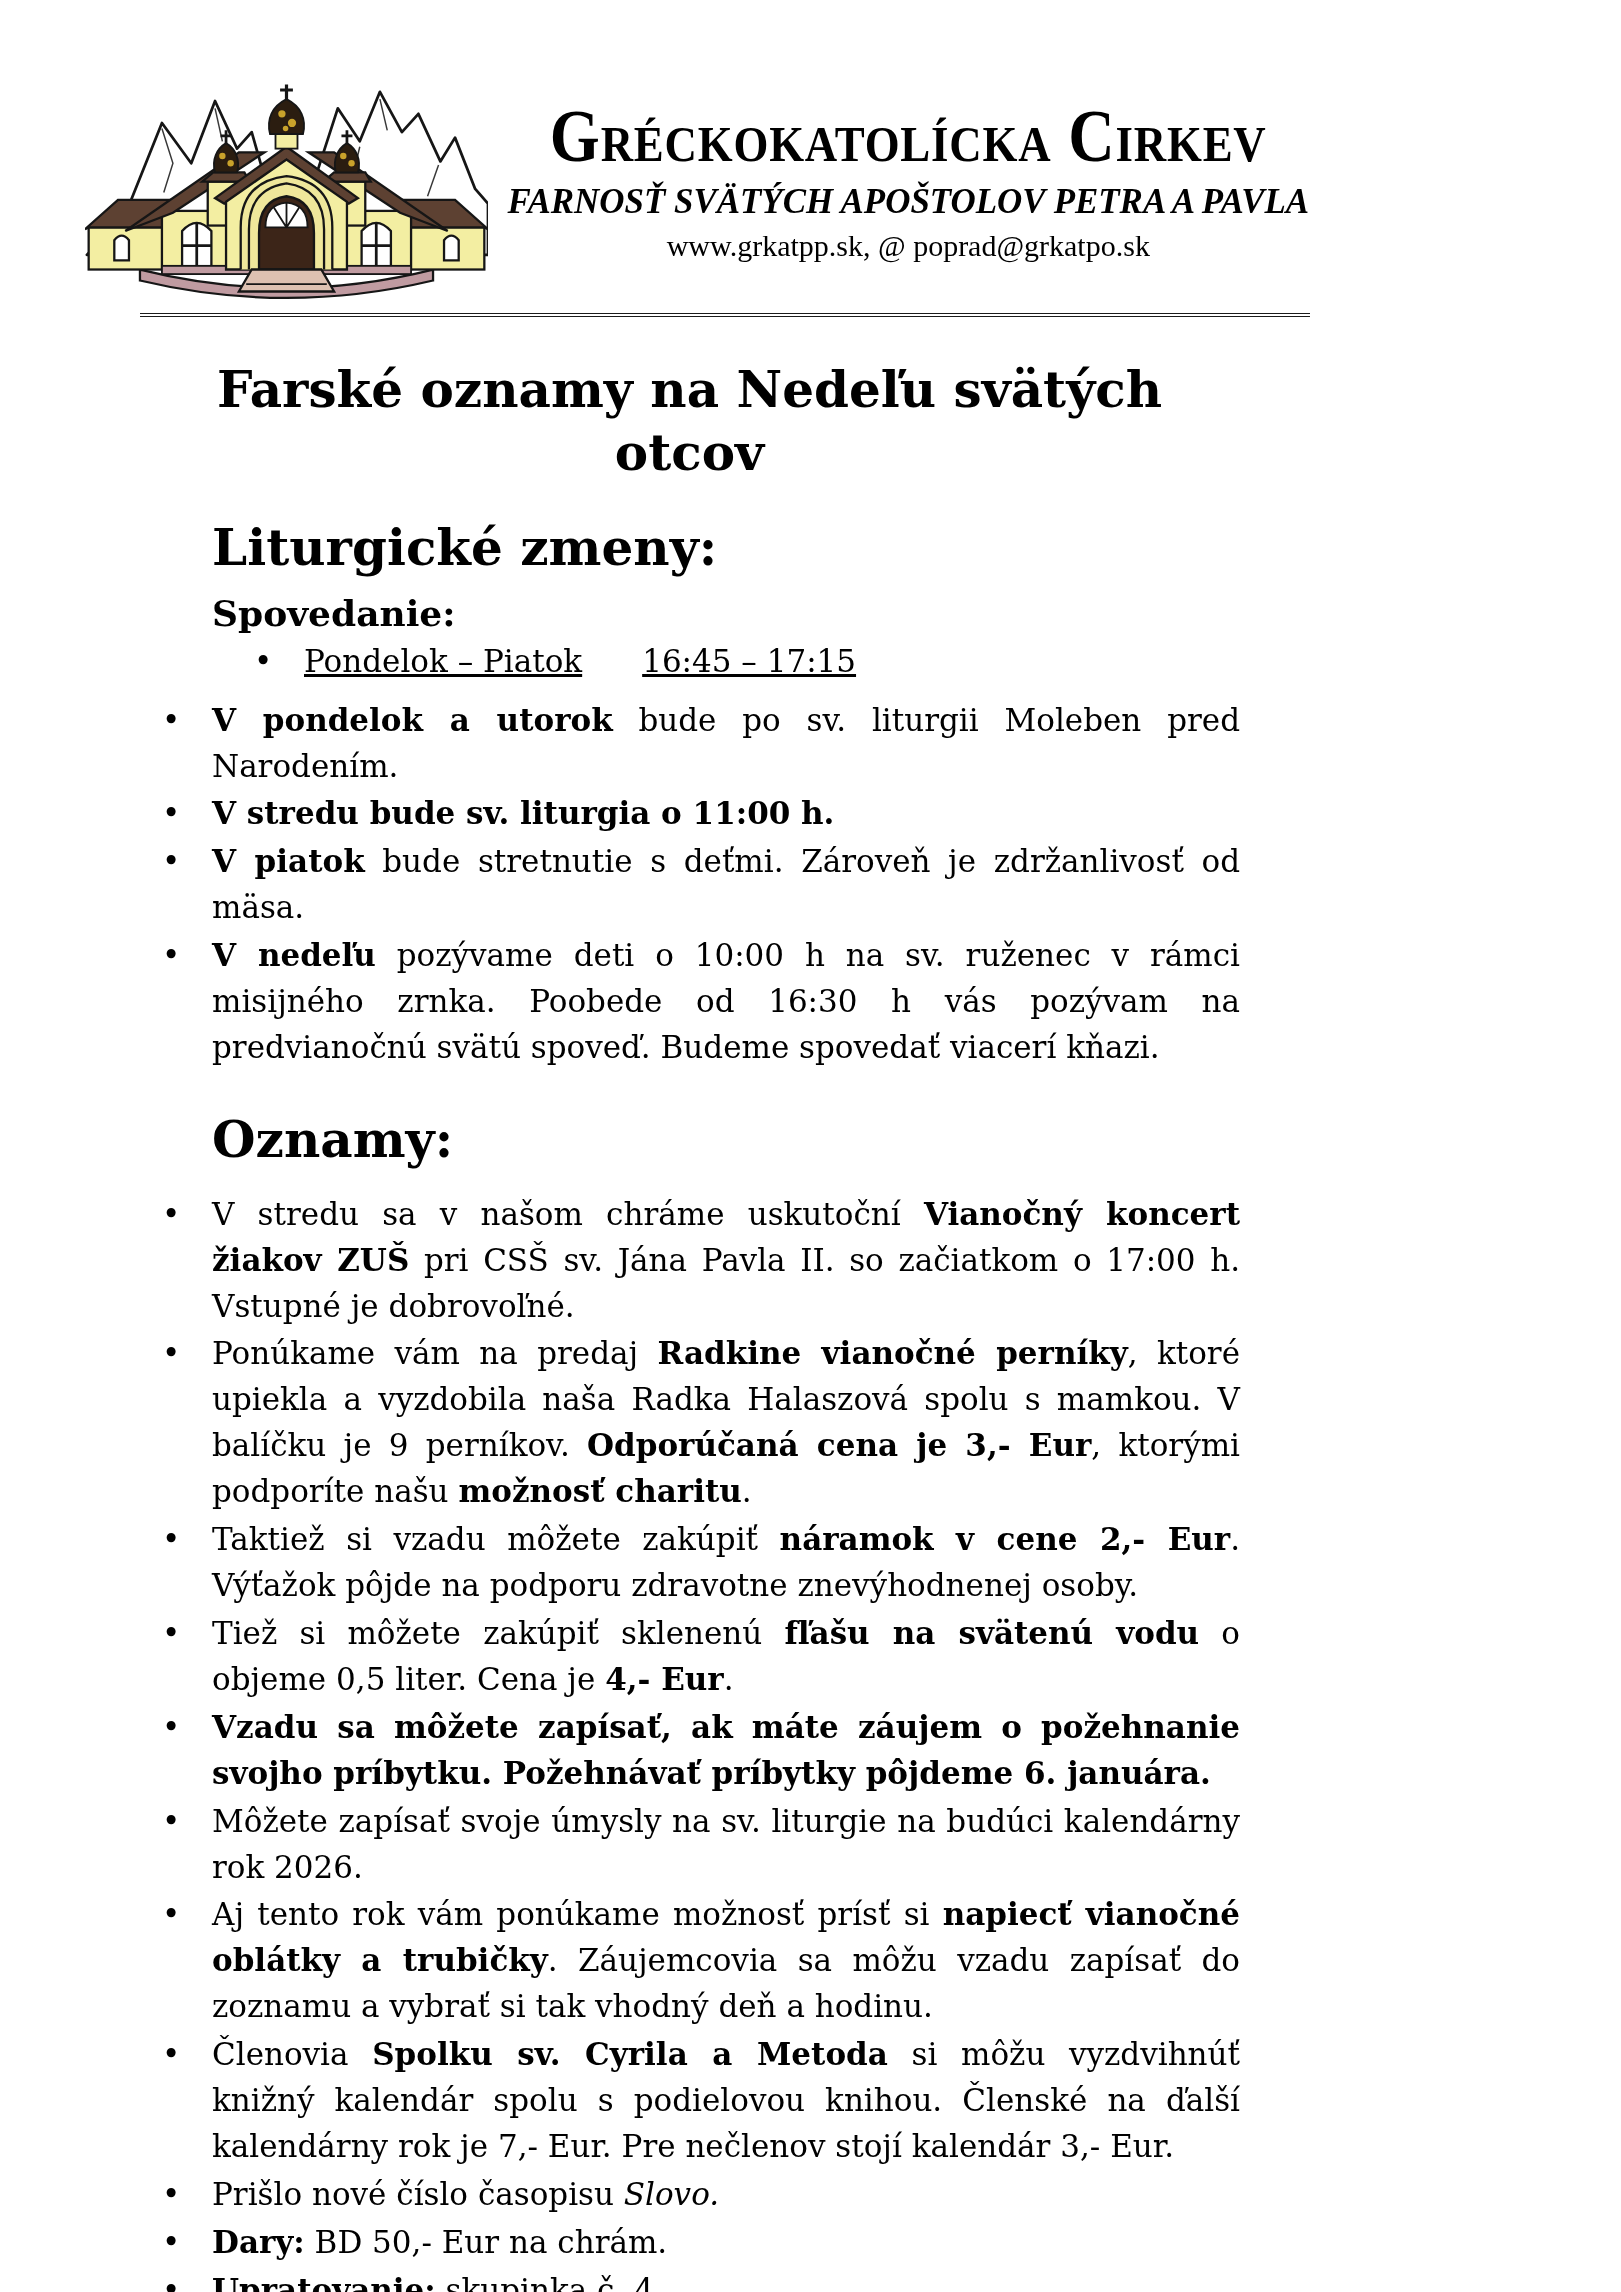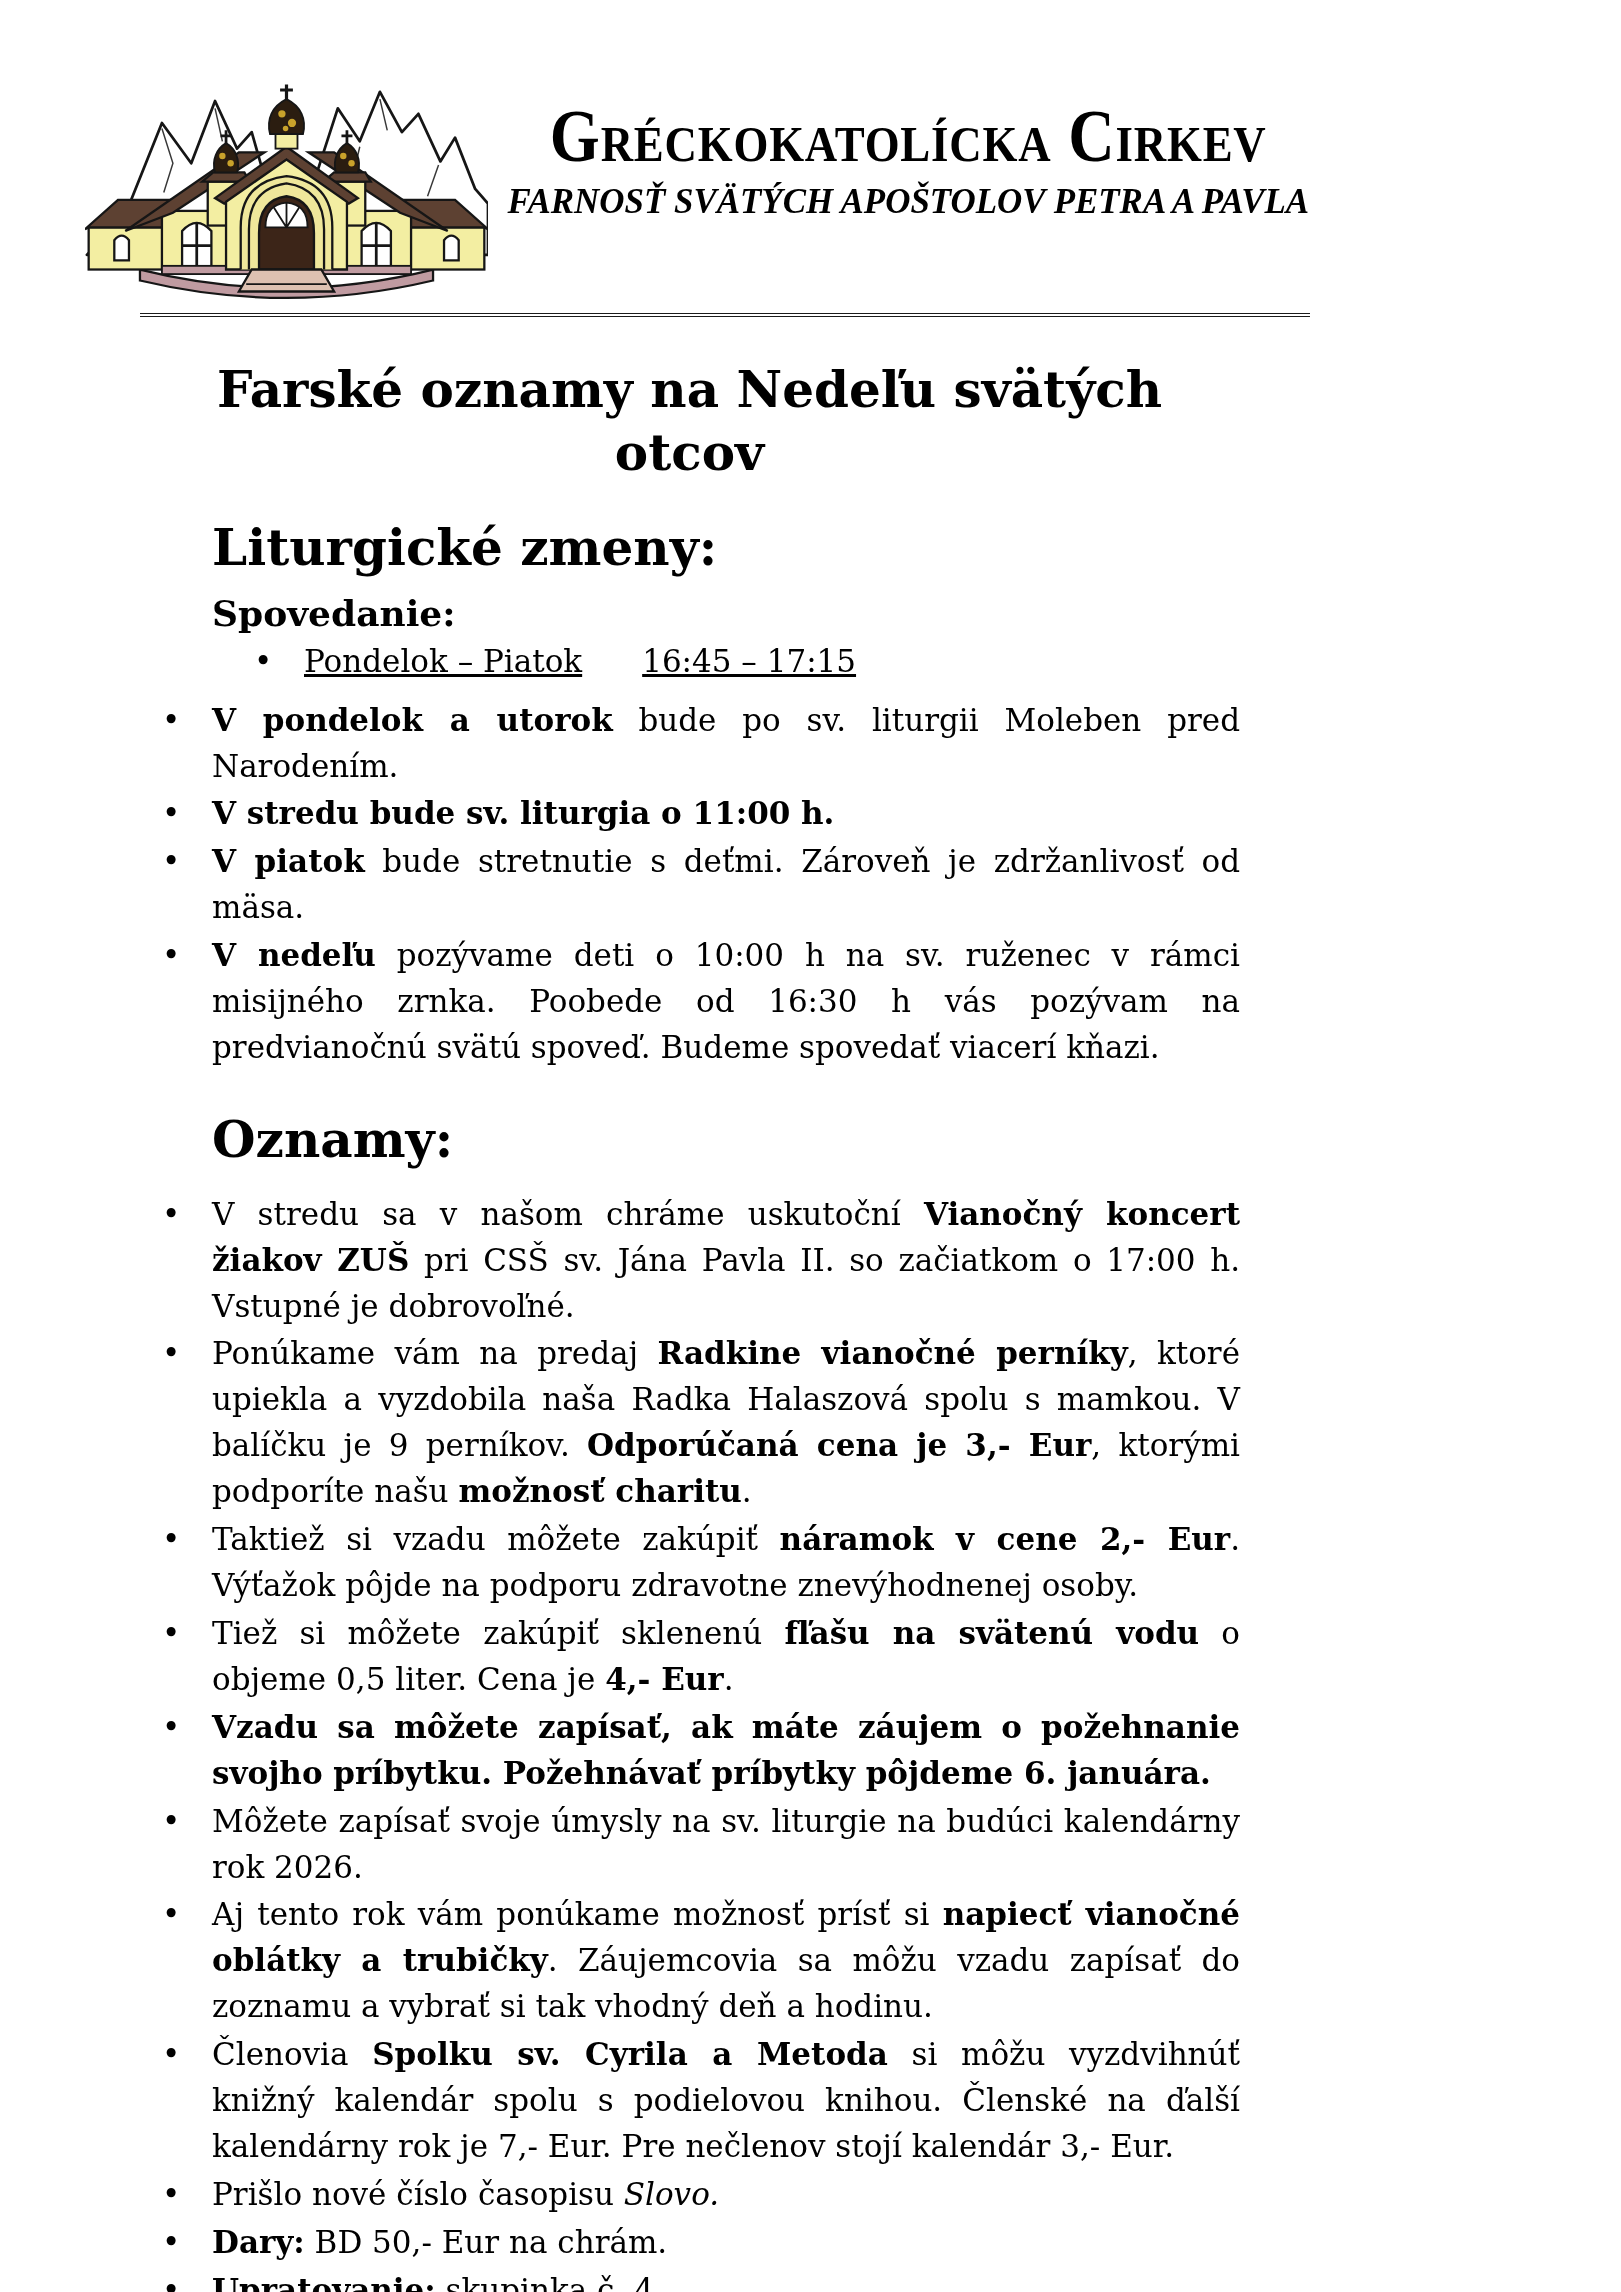--- a/index.html
+++ b/index.html
@@ -137,20 +137,21 @@
         </g>
       </svg>
     </div>
     <div class="header-text">
       <div>
         <span class="org-name">Gréckokatolícka Cirkev</span>
       </div>
       <div class="parish">
         <span>FARNOSŤ SVÄTÝCH APOŠTOLOV PETRA A PAVLA</span>
       </div>
+      <div class="web">www.grkatpp.sk, @ poprad@grkatpo.sk</div>
     </div>
   </div>
 
   <div class="rule"></div>
 
   <div class="main">
 
     <h1 class="page-title">Farské oznamy na Nedeľu svätých otcov</h1>
 
     <h2 class="sec first">Liturgické zmeny:</h2>

